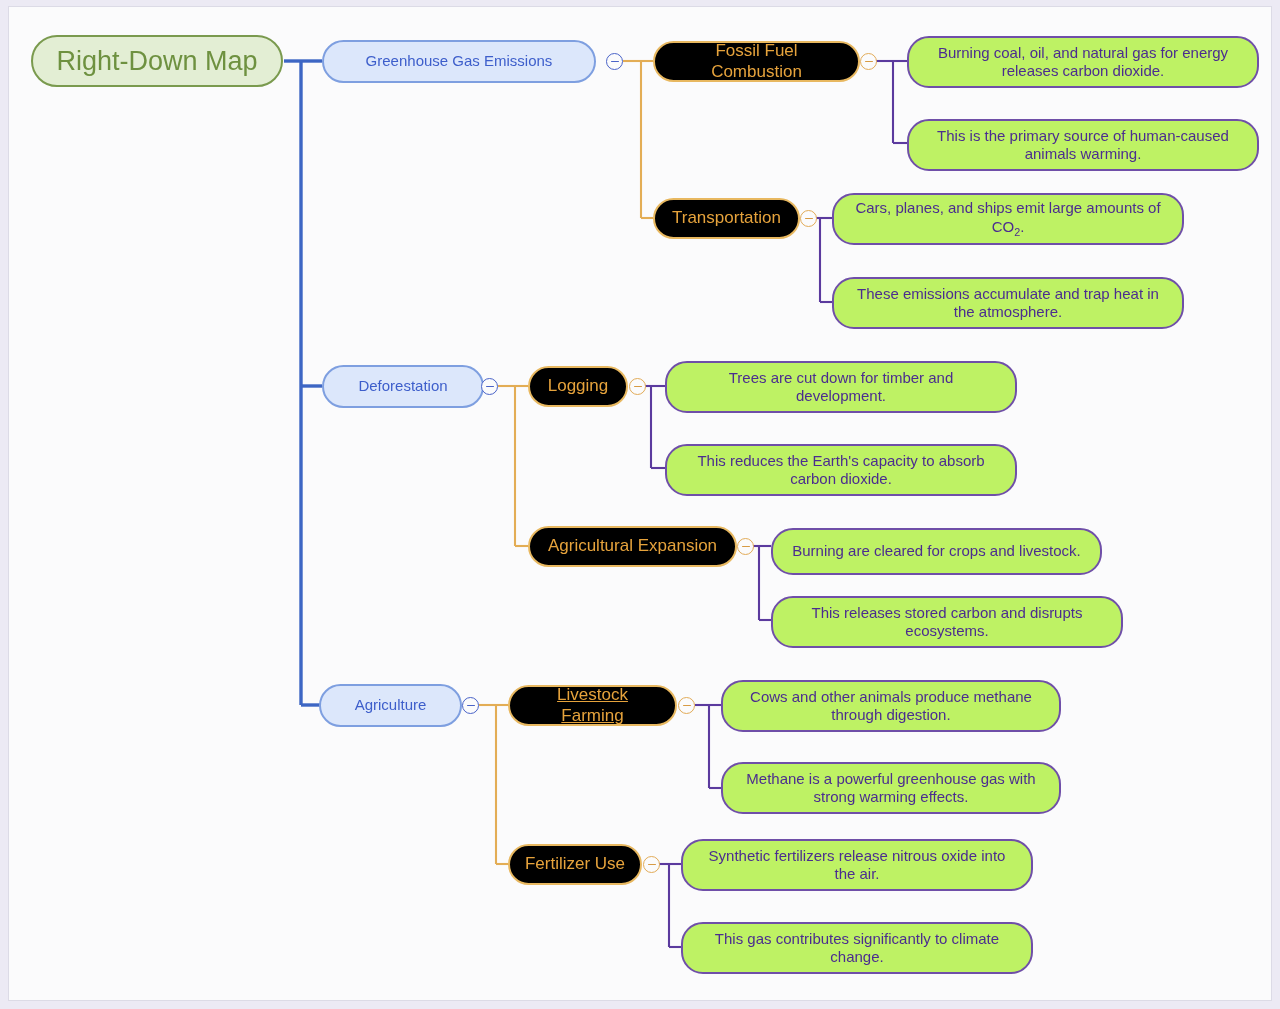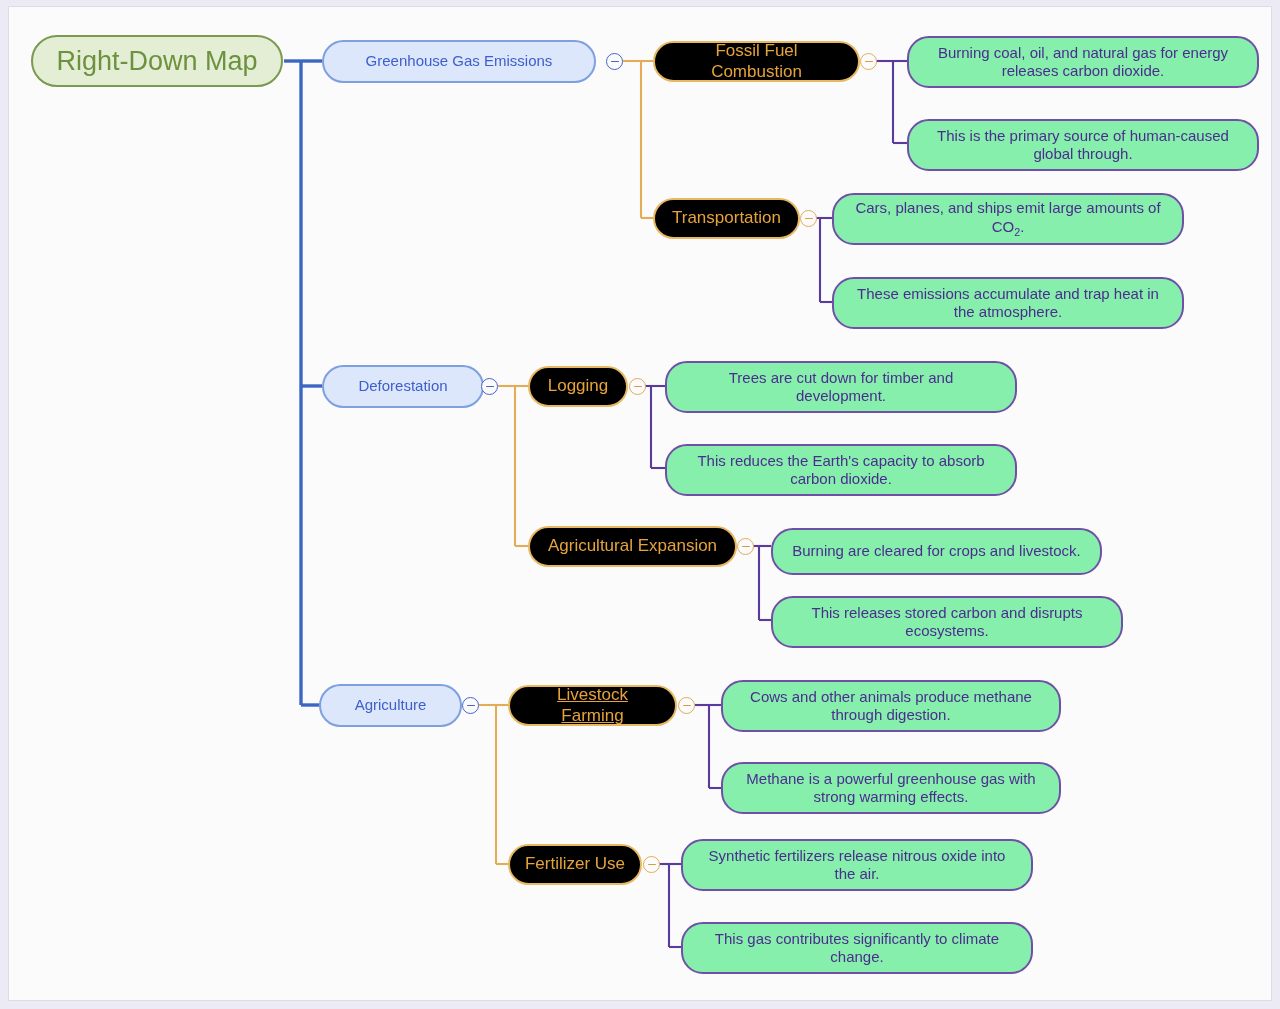--- a/index.html
+++ b/index.html
@@ -68,21 +68,21 @@
   .node.lvl2 {
     background: #000000;
     border-color: #e8b860;
     border-radius: 22px;
     color: #e6a33c;
     font-size: 17px;
     padding: 0 14px;
   }
 
   .node.leaf {
-    background: #86efac;
+    background: #bef264;
     border-color: #6f4fa8;
     border-radius: 22px;
     color: #4b2d8f;
     font-size: 15px;
     padding: 0 16px;
   }
 
   .toggle {
     position: absolute;
     width: 17px;
@@ -190,21 +190,21 @@
     <span>Fossil Fuel Combustion</span>
   </div>
   <div class="toggle orange" style="left:851px; top:46px;">
       <span class="bar"></span>
     </div>
 
   <div class="node leaf" style="left:898px; top:29px; width:352px; height:52px;">
     <span>Burning coal, oil, and natural gas for energy releases carbon dioxide.</span>
   </div>
   <div class="node leaf" style="left:898px; top:112px; width:352px; height:52px;">
-    <span>This is the primary source of human-caused global through.</span>
+    <span>This is the primary source of human-caused animals warming.</span>
   </div>
 
   <div class="node lvl2" style="left:644px; top:191px; width:147px; height:41px;">
     <span>Transportation</span>
   </div>
   <div class="toggle orange" style="left:791px; top:203px;">
       <span class="bar"></span>
     </div>
 
   <div class="node leaf" style="left:823px; top:186px; width:352px; height:52px;">

